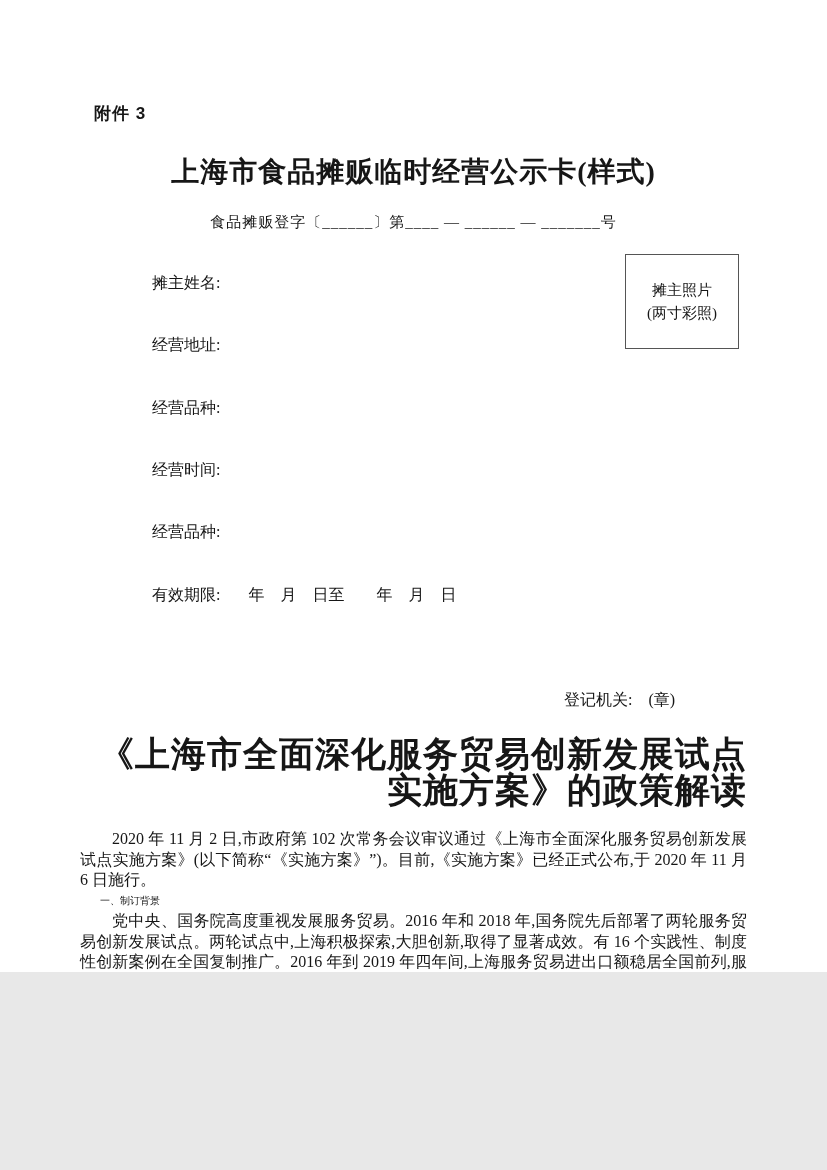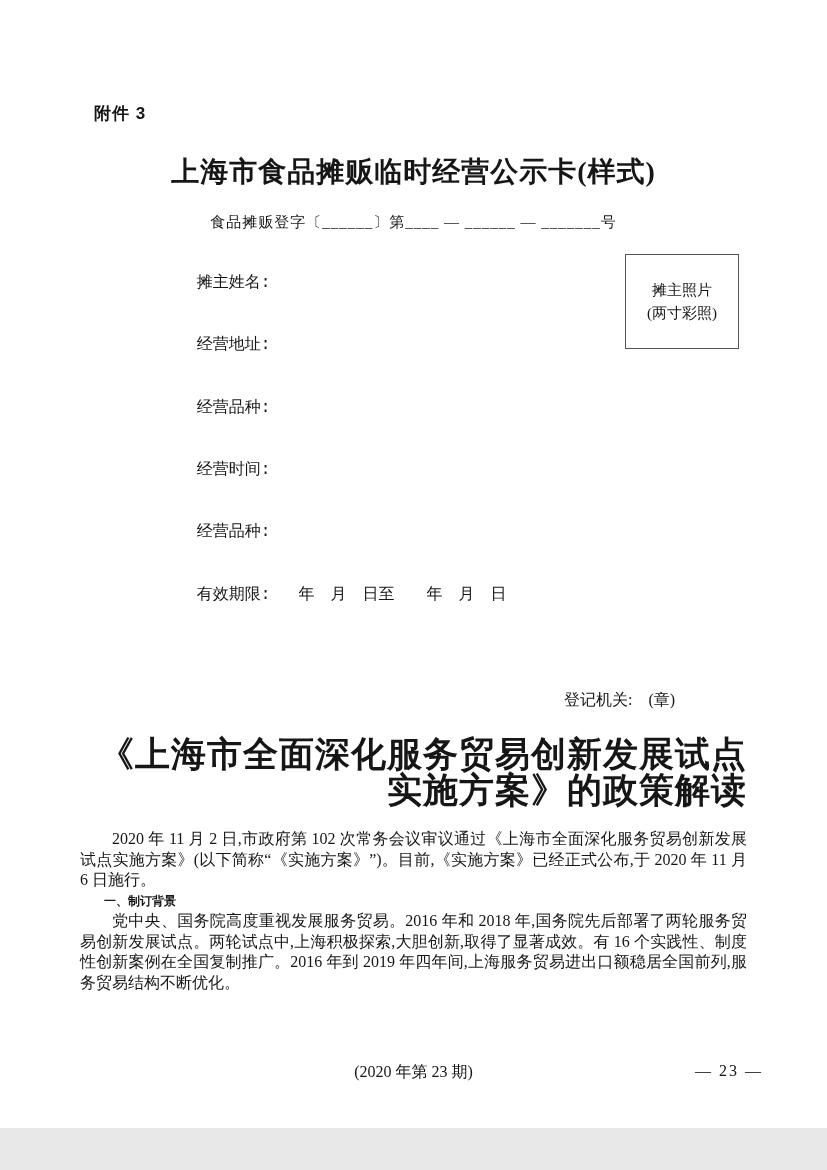--- a/index.html
+++ b/index.html
@@ -1,19 +1,19 @@
 <!DOCTYPE html>
 <html><head>
 <meta charset="utf-8">
 <style>
   html, body { margin: 0; padding: 0; background: #e8e8e8; }
   .page {
     position: relative;
     width: 827px;
-    height: 1128px;
+    height: 972px;
     margin: 0 auto;
     background: #ffffff;
     color: #161616;
     font-family: "Liberation Serif", "DejaVu Serif", serif;
     box-sizing: border-box;
     padding: 102px 80px 0 80px;
     overflow: hidden;
   }
   .attachment-label {
     font-family: "Liberation Sans", "DejaVu Sans", sans-serif;
@@ -32,21 +32,21 @@
   .reg-line {
     margin-top: 22px;
     text-align: center;
     font-size: 15px;
     letter-spacing: 1px;
   }
   .form-section {
     position: relative;
     margin-top: 20px;
   }
-  .fields { margin-left: 40px; font-family: Liberation Mono, monospace; }
+  .fields { margin-left: 40px; }
   .field-row {
     font-size: 16px;
     line-height: 20.8px;
     white-space: pre;
   }
   .field-row .value { margin-left: 28px; }
   .photo-box {
     position: absolute;
     top: 2px;
     right: 8px;
@@ -88,22 +88,22 @@
     font-size: 16px;
     line-height: 20.5px;
     text-align: justify;
   }
   .article-body p {
     margin: 0;
     text-indent: 2em;
   }
   .sub-heading {
     font-family: "Liberation Sans", "DejaVu Sans", sans-serif;
-    font-weight: bold;
-    font-size: 12px;
+    font-weight: normal;
+    font-size: 10px;
     text-indent: 2em;
     line-height: 20.5px;
     margin: 0;
   }
   .footer {
     position: absolute;
     left: 0;
     right: 0;
     top: 1062px;
     height: 22px;

